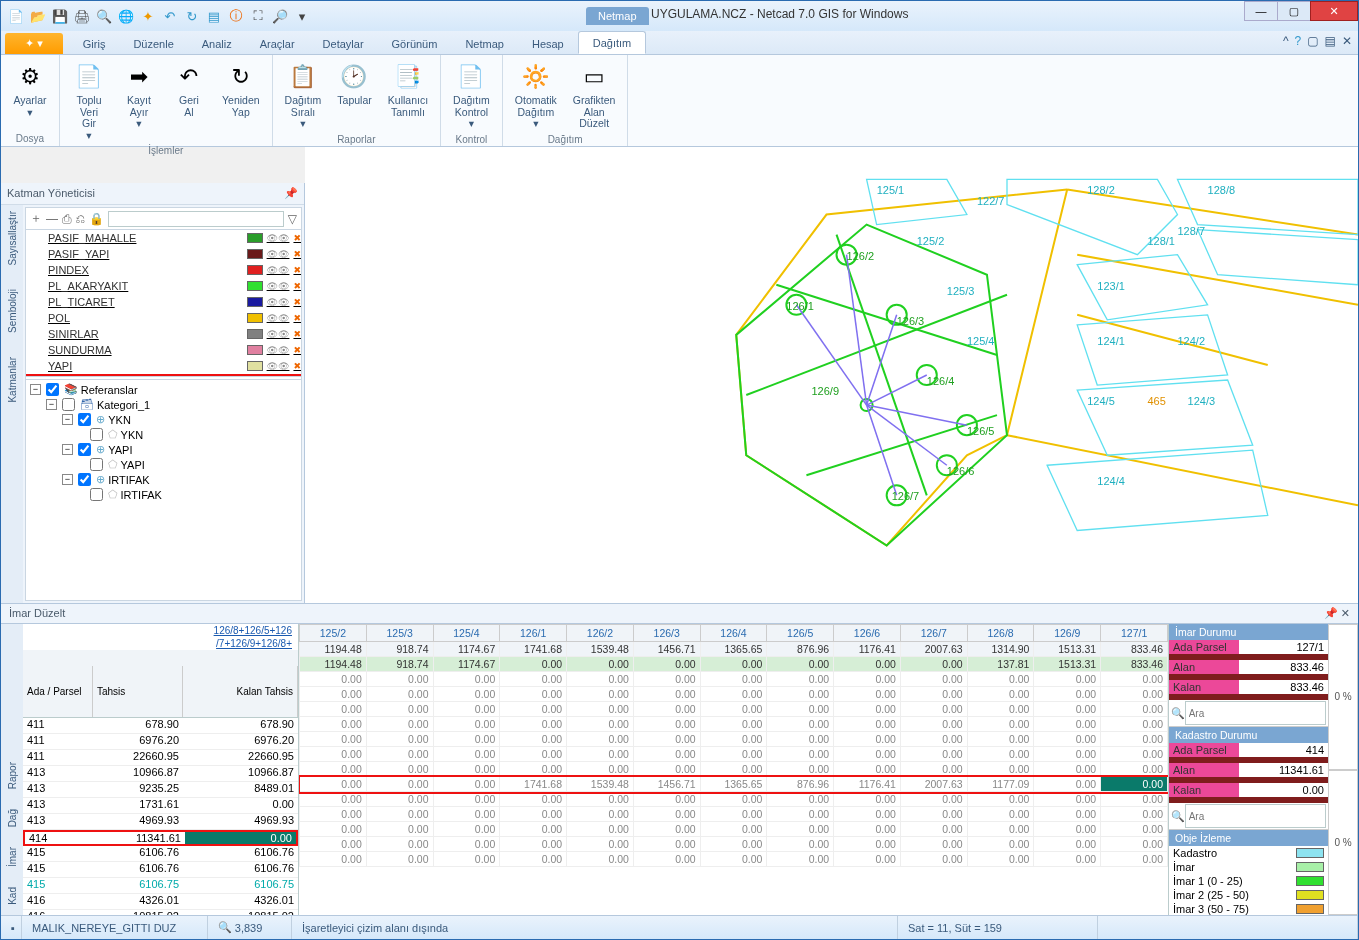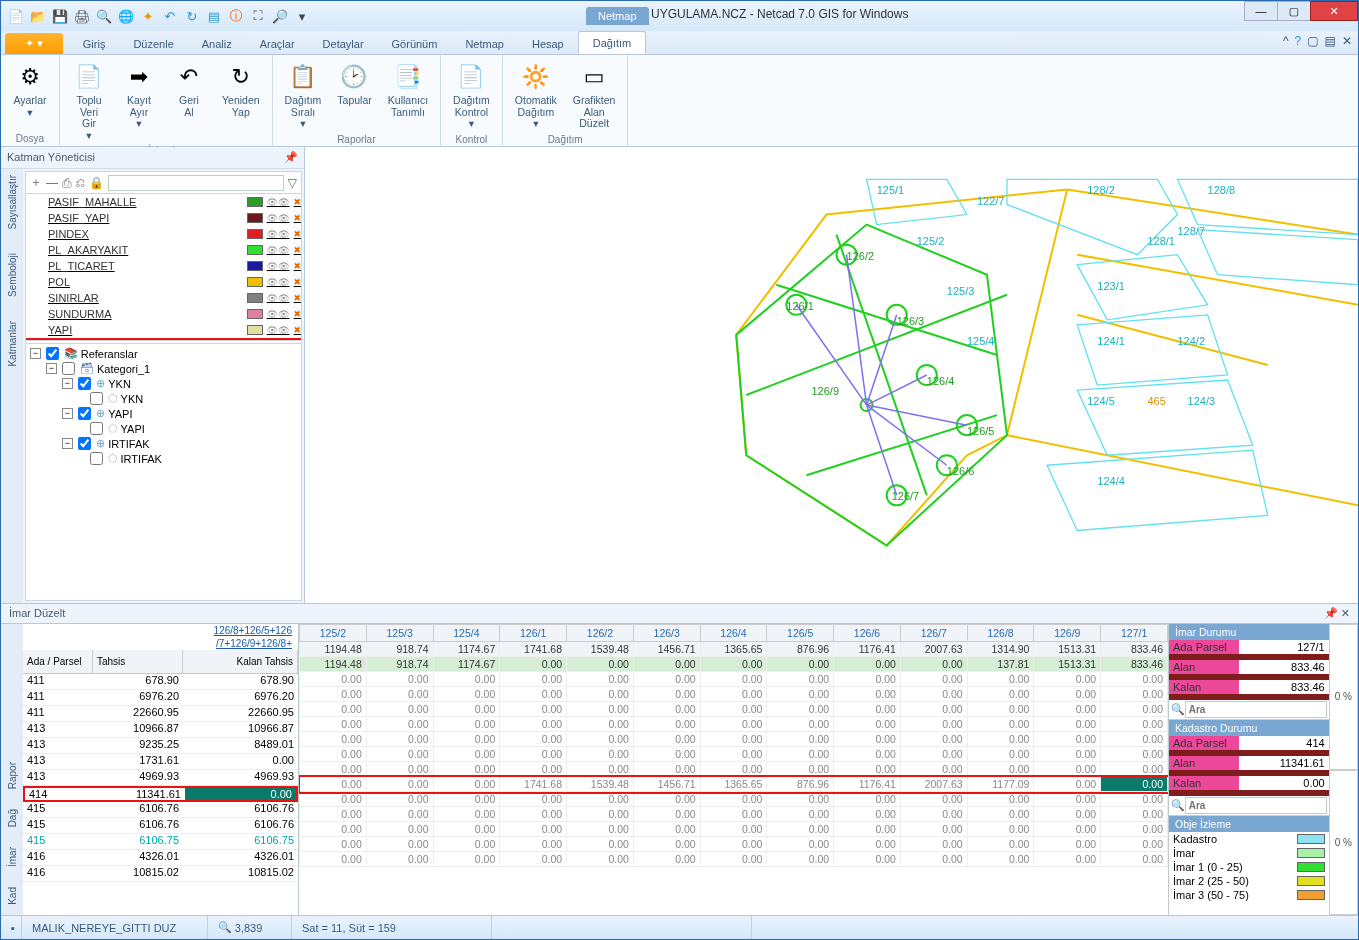--- a/index.html
+++ b/index.html
@@ -27,21 +27,21 @@
 .ribbon { height: 92px; background: #f8fbfe; border-bottom: 1px solid #b5c8dd; display: flex; }
 .rgroup { border-right: 1px solid #d0dce8; padding: 4px 6px 2px; display: flex; flex-direction: column; }
 .rgroup-items { display: flex; flex: 1; gap: 4px; align-items: flex-start; }
 .rgroup-label { text-align: center; color: #6a7a8a; font-size: 10px; padding-top: 2px; }
 .rbtn { display: flex; flex-direction: column; align-items: center; padding: 2px 6px; cursor: pointer; min-width: 46px; }
 .rbtn .ricon { width: 32px; height: 32px; display: flex; align-items: center; justify-content: center; font-size: 22px; }
 .rbtn .rlabel { font-size: 10.5px; color: #3a5a7c; text-align: center; line-height: 1.1; margin-top: 2px; }
 
 
 .middle { flex: 1; display: flex; min-height: 0; }
-.leftpanel { width: 304px; background: #eef4fb; border-right: 1px solid #b5c8dd; display: flex; flex-direction: column; }
+.leftpanel { width: 304px; background: #eef4fb; border-right: 1px solid #b5c8dd; display: flex; flex-direction: column; margin-top: 36px; }
 .panel-title { background: #eef4fb; padding: 4px 6px; color: #4a5a6a; font-size: 11px; display: flex; justify-content: space-between; border-bottom: 1px solid #d0dce8; }
 .panel-body { flex: 1; display: flex; min-height: 0; }
 .sidetabs { width: 22px; background: #e4edf7; display: flex; flex-direction: column; gap: 24px; padding-top: 6px; align-items: center; }
 .sidetab { writing-mode: vertical-rl; transform: rotate(180deg); font-size: 10px; color: #3a5a7c; cursor: pointer; }
 .layercol { flex: 1; display: flex; flex-direction: column; border: 1px solid #cad6e2; background: #fff; margin: 2px; }
 .layertb { height: 22px; border-bottom: 1px solid #cad6e2; display: flex; align-items: center; gap: 4px; padding: 0 4px; }
 .layertb span { font-size: 12px; color: #666; cursor: pointer; }
 .layertb input { flex: 1; height: 16px; border: 1px solid #bcc; font-size: 10px; padding: 0 3px; }
 .layerlist { flex: 0 0 150px; overflow: hidden; border-bottom: 4px double #cad6e2; text-decoration: underline; }
 .layerrow { display: flex; align-items: center; height: 16px; padding-left: 22px; gap: 4px; font-size: 10.5px; color: #333; }
@@ -59,21 +59,21 @@
 
 .bottom-title { background: #eef4fb; padding: 3px 8px; color: #4a5a6a; border-top: 1px solid #b5c8dd; display: flex; justify-content: space-between; }
 .bottom { height: 292px; background: #fff; display: flex; border-top: 1px solid #b5c8dd; }
 .btabs { width: 22px; background: #e4edf7; display: flex; flex-direction: column; justify-content: flex-end; gap: 20px; padding-bottom: 10px; align-items: center; }
 .btab { writing-mode: vertical-rl; transform: rotate(180deg); font-size: 10px; color: #3a5a7c; cursor: pointer; }
 .grid-area { flex: 1; display: flex; overflow: auto; }
 .leftgrid { width: 276px; border-right: 1px solid #bcc; }
 .lg-head { background: #dce9f7; border: 1px solid #aac; padding: 3px 6px; color: #2a6bb0; font-weight: bold; font-size: 11px; position: relative; }
 .lg-link { text-align: right; color: #1a5ab0; font-size: 10px; padding: 1px 6px; text-decoration: underline; cursor: pointer; }
 .lg-cols { display: flex; border-bottom: 1px solid #bcc; background: #f0f4f8; }
-.lg-cols span { padding: 6px 4px; border-right: 1px solid #ccc; font-size: 10px; }
+.lg-cols span { padding: 20px 4px; border-right: 1px solid #ccc; font-size: 10px; margin-top: 16px; }
 .lg-cols span:nth-child(1){ width:70px;} .lg-cols span:nth-child(2){ width:90px; text-align:left;} .lg-cols span:nth-child(3){ flex:1; text-align:right;}
 .lg-row { display: flex; border-bottom: 1px solid #eee; font-size: 10.5px; height: 16px; }
 .lg-row span:nth-child(1){ width:70px; padding-left:4px;} .lg-row span:nth-child(2){ width:90px; text-align:right; padding-right:4px;} .lg-row span:nth-child(3){ flex:1; text-align:right; padding-right:4px;}
 .lg-row.hl { border: 2px solid #e11; }
 .lg-row.hl span:nth-child(3){ background:#0a7a6a; color:#fff; }
 .lg-row.cyan span { color:#0aa; }
 
 .maingrid { flex: 1; overflow-x: auto; position: relative; }
 .mg-table { border-collapse: collapse; width: 100%; }
 .mg-table th { background: #f0f4f8; border: 1px solid #ccc; padding: 2px 4px; font-weight: normal; font-size: 10.5px; color: #2a6bb0; text-align: center; min-width: 62px; }
@@ -86,21 +86,21 @@
 
 .rightinfo { width: 190px; border-left: 1px solid #bcc; display: flex; }
 .rightinfo-main { flex: 1; display: flex; flex-direction: column; }
 .pct { width: 30px; display: flex; flex-direction: column; }
 .pct div { flex: 1; border: 1px solid #ccc; display: flex; align-items: center; justify-content: center; font-size: 10px; color: #555; }
 .ri-section-h { background: #7aa6d2; color: #fff; padding: 2px 6px; font-size: 10.5px; }
 .ri-row { display: flex; background: #ec4899; border-bottom: 6px solid #7f1d1d; font-size: 10.5px; }
 .ri-row span:first-child { width: 70px; padding: 1px 4px; color: #333; }
 .ri-row span:last-child { flex: 1; text-align: right; padding: 1px 4px; background: #fff; }
 .ri-search { display: flex; align-items: center; padding: 1px 2px; border-bottom: 1px solid #ccc; }
-.ri-search input { flex: 1; border: 1px solid #bcc; height: 17px; font-size: 10px; padding: 0 3px; font-weight: bold; }
+.ri-search input { flex: 1; border: 1px solid #bcc; height: 24px; font-size: 10px; padding: 0 3px; }
 .obje { background: #7aa6d2; color: #fff; padding: 2px 6px; font-size: 10.5px; }
 .oj-row { display: flex; align-items: center; padding: 1px 4px; font-size: 10.5px; gap: 4px; }
 .oj-sw { width: 28px; height: 10px; border: 1px solid #666; }
 
 
 .statusbar { height: 24px; background: linear-gradient(#eaf3fc,#d5e8fa); border-top: 1px solid #b5c8dd; display: flex; align-items: center; font-size: 11px; color: #3a5a7c; }
 .stat-seg { padding: 0 10px; border-right: 1px solid #c0d0e0; height: 100%; display: flex; align-items: center; }
 </style>
 </head>
 <body>
@@ -822,17 +822,20 @@
         <div>0 %</div>
       </div>
     </div>
   </div>
 </div>
 
 <div class="statusbar">
   <div class="stat-seg" style="width:18px">▪</div>
   <div class="stat-seg" style="width:186px"><span>MALIK_NEREYE_GITTI</span>&nbsp;<span>DUZ</span></div>
   <div class="stat-seg" style="width:84px"><span>🔍</span>&nbsp;<span>3,839</span></div>
+  <div class="stat-seg" style="flex:1">
+      <span>İşaretleyici çizim alanı dışında</span>
+    </div>
   <div class="stat-seg" style="width:200px">
       <span>Sat = 11, Süt = 159</span>
     </div>
   <div class="stat-seg" style="width:260px"></div>
 </div>
 
 </body></html>

